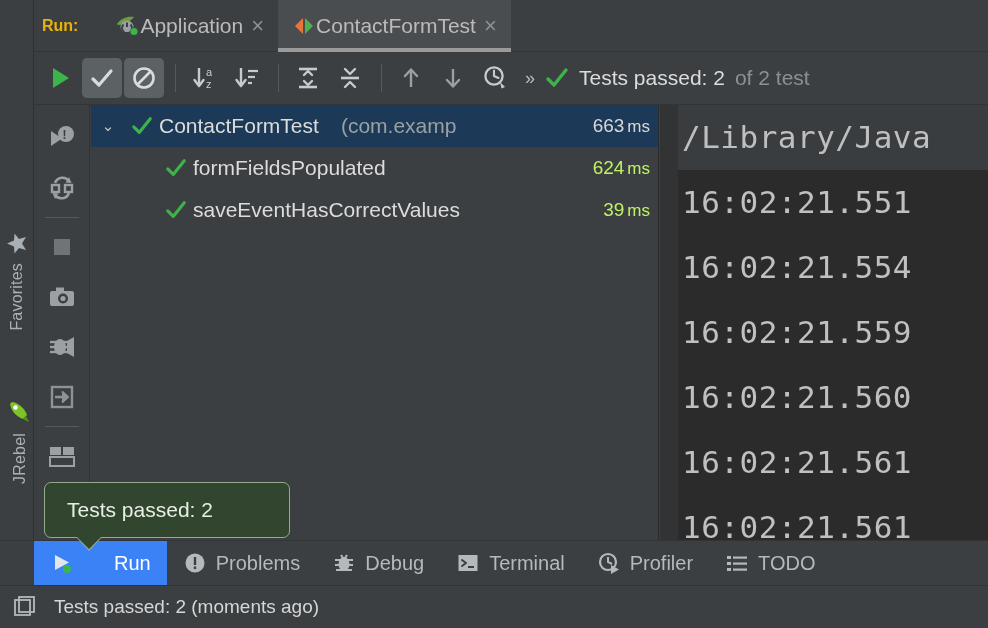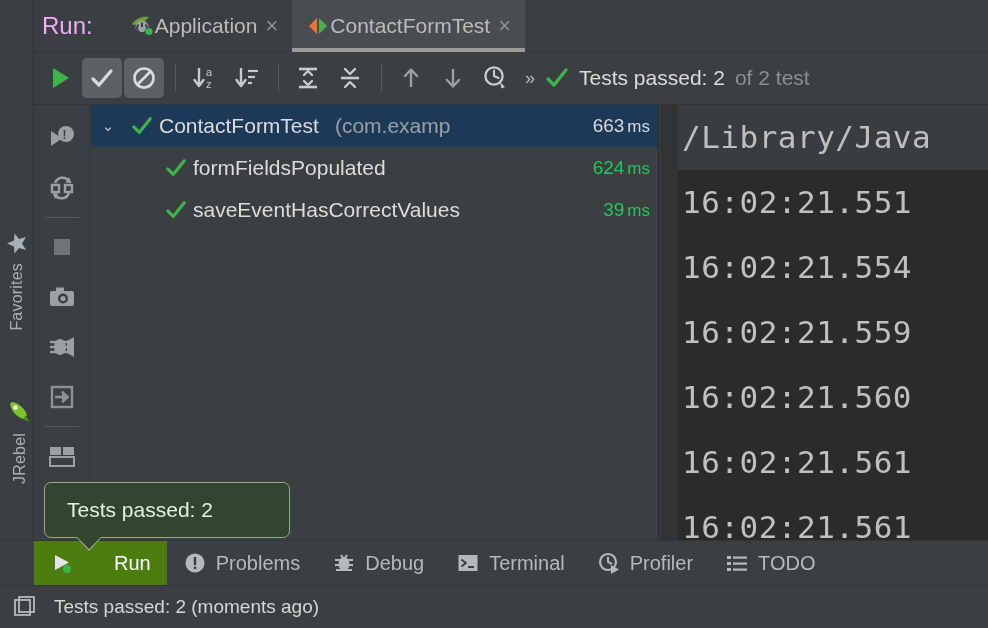--- a/index.html
+++ b/index.html
@@ -29,21 +29,21 @@
   .fav-wrap { position: absolute; top: 228px; left: 5px; }
   .jr-wrap  { position: absolute; top: 392px; left: 5px; }
 
   
   .tabhdr {
     position: absolute; left: 34px; top: 0; width: 954px; height: 52px;
     background: #3c3f41;
     border-bottom: 1px solid #323436;
     display: flex; align-items: center;
   }
-  .runlabel { color: #f0abfc; font-size: 24px; padding: 0 22px 0 8px; }
+  .runlabel { color: #eab308; font-size: 16px; padding: 0 22px 0 8px; font-weight: bold; }
   .rtab {
     height: 52px; display: flex; align-items: center; 
     padding: 0 14px; position: relative; color: #bbbbbb; font-size: 21px;
     white-space: nowrap;
   }
   .rtab.active { background: #4a4d4f; }
   .rtab.active::after {
     content: ""; position: absolute; left: 0; right: 0; bottom: 0;
     height: 4px; background: #9a9a9a;
   }
@@ -81,21 +81,21 @@
     background: #3c3f41; overflow: hidden; border-right: 1px solid #2b2b2b;
   }
   .trow { display: flex; align-items: center; height: 42px; padding-right: 8px; }
   .trow.sel { background: #1c3a57; }
   .trow .arrow { width: 34px; display: flex; justify-content: center; color: #c8c8c8; font-size: 15px; }
   .trow .spacer { width: 34px; }
   .trow .tick { width: 34px; display: flex; justify-content: center; }
   .trow .tname { color: #dcdcdc; font-size: 21px; white-space: nowrap; }
   .trow .tpkg { color: #9aa0a4; font-size: 21px; white-space: nowrap; }
   .trow .tdur { color: #d7d7d7; font-size: 19px; margin-left: auto; white-space: nowrap; }
-  .trow .tdur.dim { color: #22c55e; }
+  .trow .tdur.dim { color: #bef264; }
   .trow .tdur .unit { font-size: 17px; margin-left: 3px; }
 
   
   .console {
     position: absolute; left: 660px; top: 105px; width: 328px; height: 443px;
     background: #2b2b2b; overflow: hidden;
   }
   .cgutter { position: absolute; left: 0; top: 0; width: 18px; height: 100%; background: #313335; }
   .cline {
     font-family: "DejaVu Sans Mono", monospace; font-size: 31px; color: #a9b7c6;
@@ -127,21 +127,21 @@
   
   .toolbar-bottom {
     position: absolute; left: 0; top: 540px; width: 988px; height: 45px;
     background: #3c3f41; border-top: 1px solid #323436;
     display: flex; align-items: center; padding-left: 34px;
   }
   .btab {
     height: 45px; display: flex; align-items: center; gap: 9px;
     padding: 0 16px; color: #b3b9bd; font-size: 20px; white-space: nowrap;
   }
-  .btab.active { background: #4d7c0f; color: #ffffff; gap: 40px; }
+  .btab.active { background: #3b82f6; color: #ffffff; gap: 40px; }
 
   
   .statusbar {
     position: absolute; left: 0; top: 585px; width: 988px; height: 43px;
     background: #3c3f41; border-top: 1px solid #323436;
     display: flex; align-items: center; gap: 16px; padding-left: 12px;
   }
   .statusbar .stext { color: #d6d6d6; font-size: 19px; }
   svg { display: block; }
 </style>
@@ -345,21 +345,21 @@
   <div class="tree">
 
     <div class="trow sel">
       <span class="arrow">⌄</span>
       <span class="tick">
         <svg width="22" height="22" viewBox="0 0 24 24">
             <polyline points="3,13 9,19 21,4" fill="none" stroke="#3cb44a" stroke-width="3.4" stroke-linecap="round" stroke-linejoin="round"></polyline>
           </svg>
       </span>
       <span class="tname">ContactFormTest</span>
-      <span class="tpkg" style="margin-left:16px">(com.examp</span>
+      <span class="tpkg" style="margin-left:22px">(com.examp</span>
       <span class="tdur">
         <span>663</span><span class="unit">ms</span>
       </span>
     </div>
 
     <div class="trow">
       <span class="spacer"></span>
       <span class="spacer"></span>
       <span class="tick">
         <svg width="22" height="22" viewBox="0 0 24 24">

